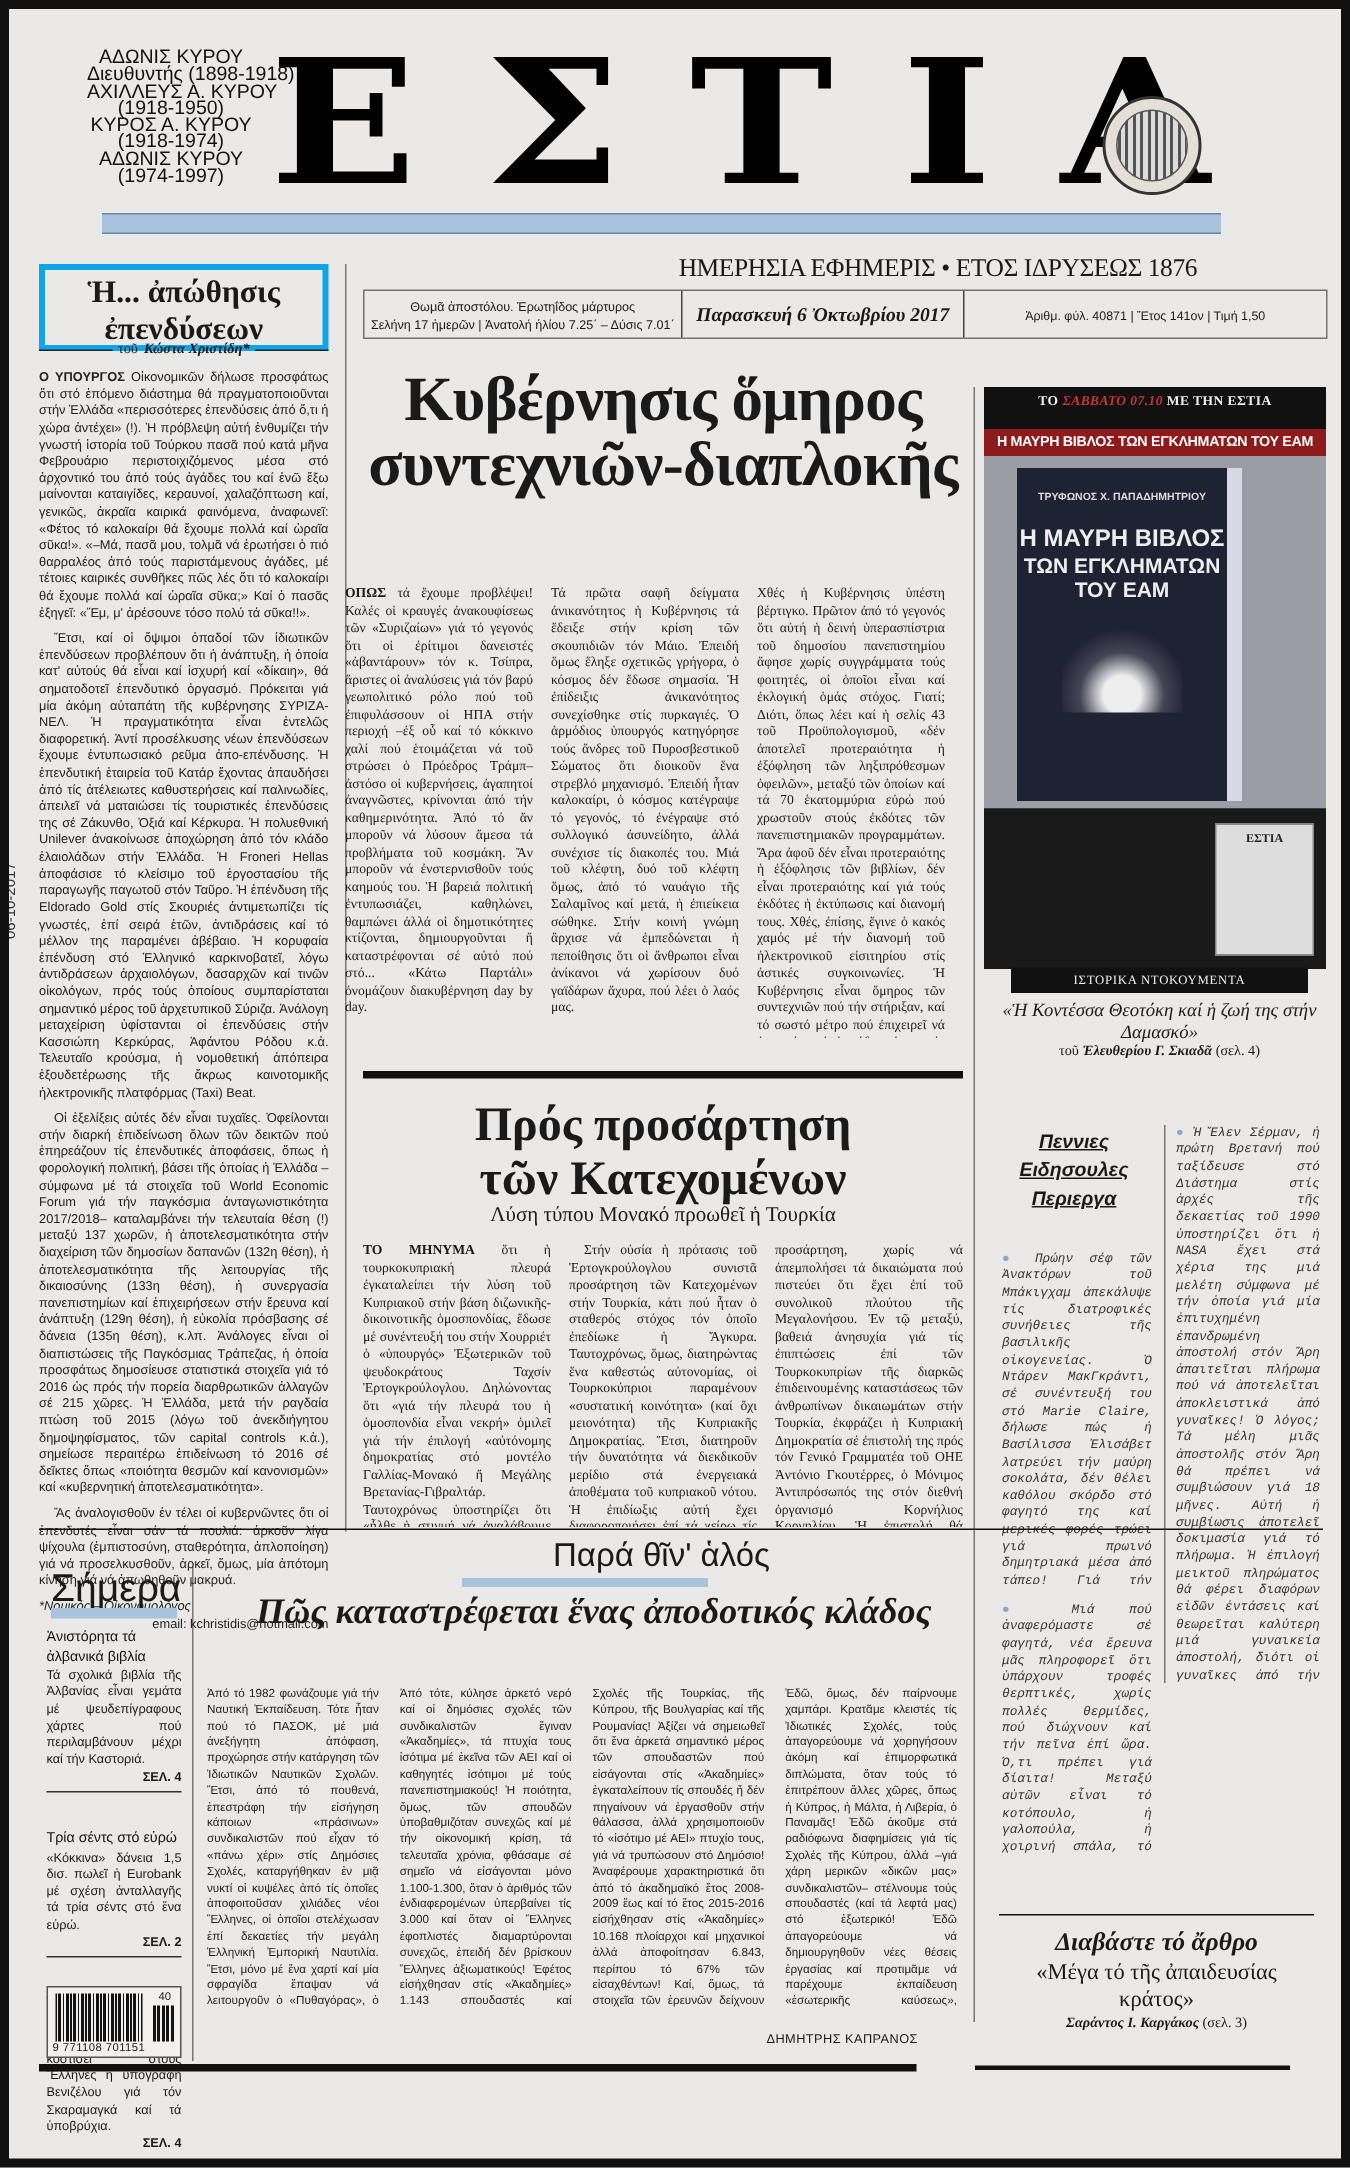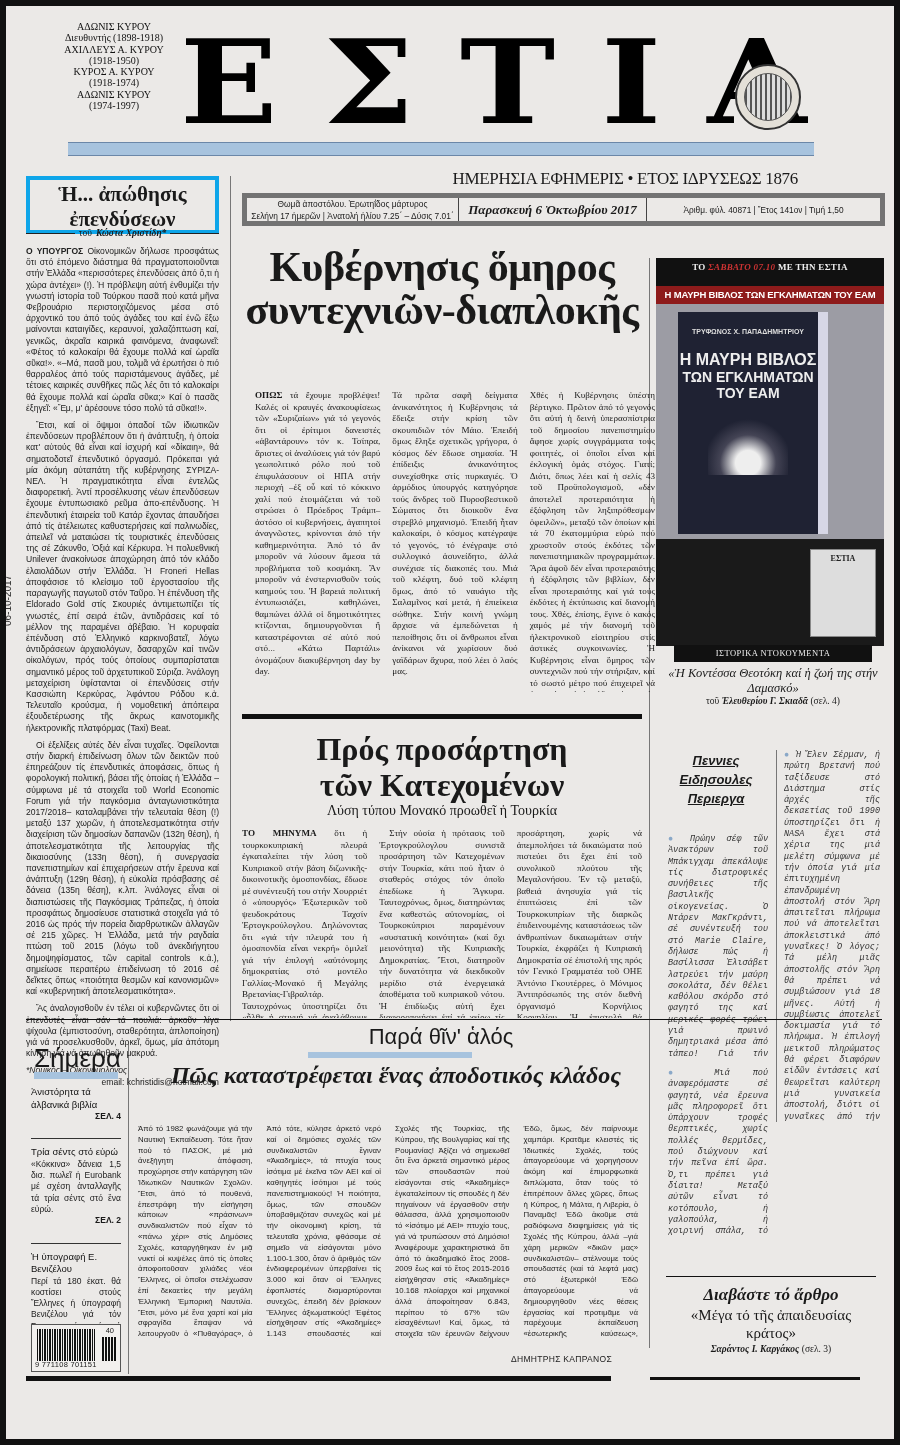--- a/index.html
+++ b/index.html
@@ -1,28 +1,28 @@
 <!DOCTYPE html>
 <html><head>
 <meta charset="utf-8">
 <style>
 *{box-sizing:border-box;margin:0;padding:0}
 body{width:900px;height:1445px;background:#111;font-family:"Liberation Serif",serif;color:#1a1a1a;overflow:hidden}
 .page{position:absolute;left:6px;top:6px;width:888px;height:1433px;background:#ebe9e7;overflow:hidden}
 .abs{position:absolute}
 .just{text-align:justify;hyphens:auto}
 
-.founders{left:52px;top:15px;width:112px;text-align:center;font-family:Liberation Serif, serif;font-size:10px;line-height:11.3px;color:#111}
+.founders{left:52px;top:26px;width:112px;text-align:center;font-family:Liberation Sans, sans-serif;font-size:13px;line-height:11.3px;color:#111}
 .founders div{white-space:nowrap}
 .logo{left:174px;top:28px;width:560px;height:108px;font-family:"DejaVu Serif",serif;font-weight:bold;font-size:128px;line-height:108px;letter-spacing:46px;color:#000;transform:scaleY(0.9);transform-origin:top left;white-space:nowrap}
 .seal{left:729px;top:58px;width:66px;height:66px;border-radius:50%;border:2px solid #333;background:#e4e0d8;display:flex;align-items:center;justify-content:center}
 .seal-inner{width:48px;height:48px;border-radius:50%;border:1px solid #555;background:repeating-linear-gradient(90deg,#555 0 2px,#ddd 2px 5px)}
 .blue-bar{left:62px;top:136px;width:746px;height:14px;background:#a7c3de;border-top:1px solid #6b87a8;border-bottom:1px solid #6b87a8}
 .tagline{left:252px;top:163px;width:540px;text-align:right;font-size:17px;letter-spacing:-0.3px;white-space:nowrap}
-.infobar{left:236px;top:187px;width:643px;height:33px;border:5px solid #737373;display:flex}
+.infobar{left:236px;top:187px;width:643px;height:33px;border:1px solid #737373;display:flex}
 .infobar .cell{border-right:1px solid #444;display:flex;align-items:center;justify-content:center;text-align:center}
 .infobar .cell:last-child{border-right:none}
 .info1{width:212px;font-family:"Liberation Sans",sans-serif;font-size:8.4px;line-height:12px}
 .info2{width:188px;font-style:italic;font-weight:bold;font-size:13px}
 .info3{flex:1;font-family:"Liberation Sans",sans-serif;font-size:8.3px}
 .vdiv{width:1px;background:#777}
 
 .op-box{left:20px;top:170px;width:193px;height:58px;border:4px solid #0ea5e9;text-align:center}
 .op-title{font-weight:bold;font-size:21px;line-height:22px;padding-top:3px}
 .op-byline{left:20px;top:222px;width:193px;text-align:center;font-size:9.5px;display:flex;align-items:center;gap:4px}
@@ -33,21 +33,21 @@
 .op-body p.first{text-indent:0}
 .op-sig{text-align:left;font-style:italic;margin-top:6px}
 .date-stamp{left:-4px;top:620px;font-family:"Liberation Sans",sans-serif;font-size:10px;color:#333;transform:rotate(-90deg);transform-origin:left top;white-space:nowrap}
 
 .h1{left:236px;top:240px;width:400px;text-align:center;font-weight:bold;font-size:42px;line-height:43px;letter-spacing:-0.5px}
 .sub1{left:236px;top:342px;width:400px;text-align:center;font-size:15px}
 .cols3{display:flex;gap:12px}
 .cols3 .col{flex:1;font-size:9.1px;line-height:11.5px}
 .col p{text-indent:10px;margin-bottom:6px}
 .col p.first{text-indent:0}
-.lead-text{left:249px;top:384px;width:400px;height:302px;overflow:hidden}
+.lead-text{left:224px;top:384px;width:400px;height:302px;overflow:hidden}
 .rule-thick{height:5px;background:#111}
 
 .h2{left:236px;top:725px;width:400px;text-align:center;font-weight:bold;font-size:32px;line-height:36px}
 .sub2{left:236px;top:797px;width:400px;text-align:center;font-size:14px}
 .second-text{left:236px;top:822px;width:400px;height:190px;overflow:hidden}
 
 .ad{left:650px;top:252px;width:228px;height:378px;background:#2a2a2a}
 .ad-top{height:28px;background:#111;color:#eee;font-size:9px;font-weight:bold;text-align:center;line-height:18px;letter-spacing:0.3px}
 .ad-top .hl{color:#c33;font-style:italic}
 .ad-red{height:18px;background:#8e1b1b;color:#fff;font-family:"Liberation Sans",sans-serif;font-size:9.5px;font-weight:bold;text-align:center;line-height:18px;letter-spacing:-0.2px}
@@ -70,21 +70,21 @@
 .penn{font-family:Liberation Mono, monospace;font-style:italic;font-size:8.5px;line-height:11.3px;color:#333}
 .penn p{margin-bottom:8px}
 .penn .dot{color:#8aa8c8}
 .penn-left{left:662px;top:828px;width:100px;height:222px;overflow:hidden}
 .penn-right{left:778px;top:744px;width:96px;height:372px;overflow:hidden}
 .penn-left2{left:662px;top:1062px;width:100px;height:168px;overflow:hidden}
 
 .today-title{left:28px;top:1038px;font-family:"Liberation Sans",sans-serif;font-size:26px;line-height:28px}
 .today-bar{left:28px;top:1066px;width:84px;height:7px;background:#a7c3de}
 .today{left:25px;top:1080px;width:90px;font-family:"Liberation Sans",sans-serif;font-size:8.5px;line-height:11.3px}
-.today .item{border-bottom:1px solid #333;padding-bottom:16px;margin-bottom:7px}
+.today .item{border-bottom:1px solid #333;padding-bottom:4px;margin-bottom:25px}
 .today .item:last-child{border-bottom:none}
 .today .t{font-weight:bold;font-size:9.5px;line-height:12.5px;font-weight:normal;color:#111}
 .today .ref{font-weight:bold;float:right}
 .barcode{left:25px;top:1318px;width:90px;height:48px;border:1px solid #555;background:#f2f0ee}
 .bars{position:absolute;left:5px;top:4px;width:58px;height:32px;background:repeating-linear-gradient(90deg,#111 0 1px,#f2f0ee 1px 2px,#111 2px 4px,#f2f0ee 4px 5px)}
 .bars2{position:absolute;left:70px;top:12px;width:14px;height:24px;background:repeating-linear-gradient(90deg,#111 0 2px,#f2f0ee 2px 3px)}
 .bc-num{position:absolute;left:3px;bottom:2px;font-family:"Liberation Sans",sans-serif;font-size:7.5px;letter-spacing:0.3px}
 .bc-40{position:absolute;right:6px;top:1px;font-family:"Liberation Sans",sans-serif;font-size:7.5px}
 
 .bottom-kicker{left:300px;top:1018px;width:270px;text-align:center;font-family:"Liberation Sans",sans-serif;font-size:22px}
@@ -236,20 +236,21 @@
   <div class="abs read-q">«Μέγα τό τῆς ἀπαιδευσίας κράτος»</div>
   <div class="abs read-by"><b>Σαράντος Ι. Καργάκος</b> <span>(σελ. 3)</span></div>
 
   <div class="abs hr" style="left:20px;top:1013px;width:856px;height:1px"></div>
 
   <div class="abs today-title">Σήμερα</div>
   <div class="abs today-bar"></div>
   <div class="abs today">
     <div class="item">
       <div class="t">Ἀνιστόρητα τά ἀλβανικά βιβλία</div>
+      <div class="just">Τά σχολικά βιβλία τῆς Ἀλβανίας εἶναι γεμάτα μέ ψευδεπίγραφους χάρτες πού περιλαμβάνουν μέχρι καί τήν Καστοριά.</div>
       <div style="overflow:hidden">
           <span class="ref">ΣΕΛ. 4</span>
         </div>
     </div>
     <div class="item">
       <div class="t">Τρία σέντς στό εὐρώ</div>
       <div class="just">«Κόκκινα» δάνεια 1,5 δισ. πωλεῖ ἡ Eurobank μέ σχέση ἀνταλλαγῆς τά τρία σέντς στό ἕνα εὐρώ.</div>
       <div style="overflow:hidden">
           <span class="ref">ΣΕΛ. 2</span>
         </div>

